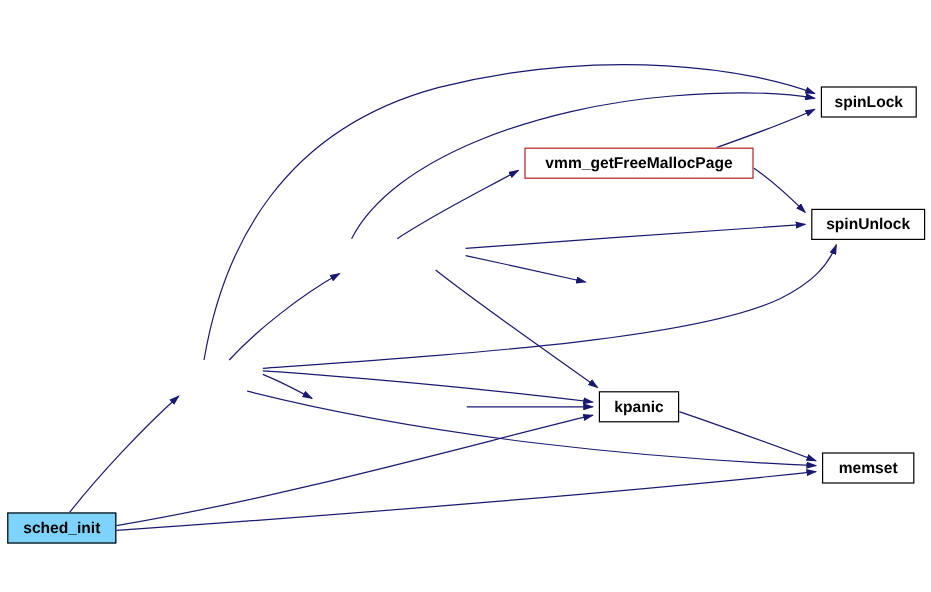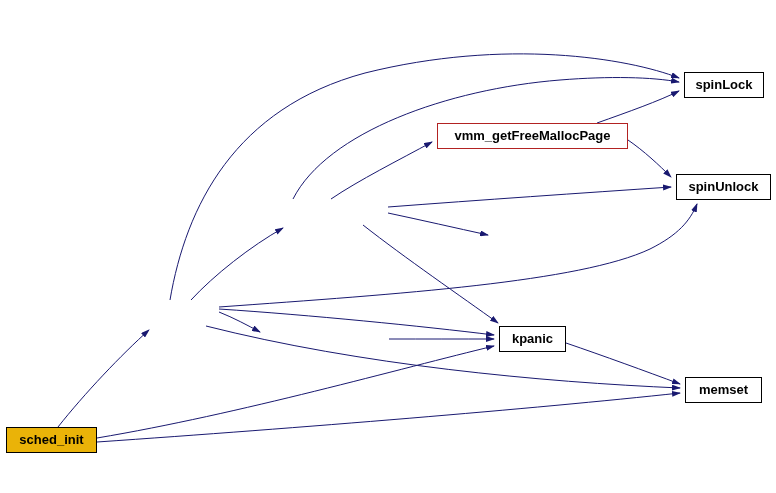--- a/index.html
+++ b/index.html
@@ -20,21 +20,21 @@
     height: 26px;
     background: #ffffff;
     border: 1px solid #000000;
     color: #000000;
     font-size: 13px;
     line-height: 24px;
     text-align: center;
     white-space: nowrap;
     cursor: pointer;
   }
-  .node.root { background: #eab308; cursor: default; }
+  .node.root { background: #7dd3fc; cursor: default; }
   .node.truncated { border-color: #b22222; }
 </style>
 </head>
 <body>
 
 <div id="graph-canvas">
 
   <svg id="edge-layer" width="776" height="493">
     <defs>
       <marker id="arrow" viewBox="0 0 9 6" refX="8" refY="3" markerWidth="9" markerHeight="6" orient="auto">

